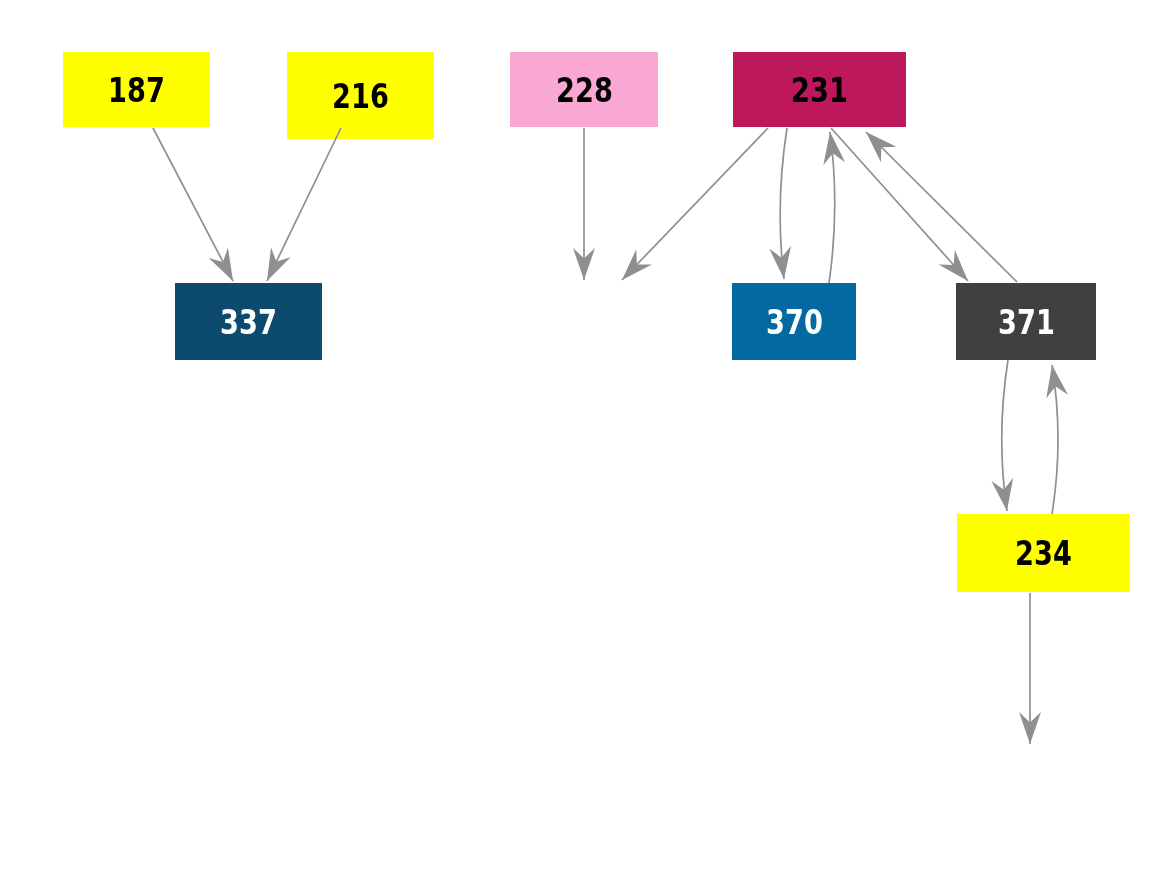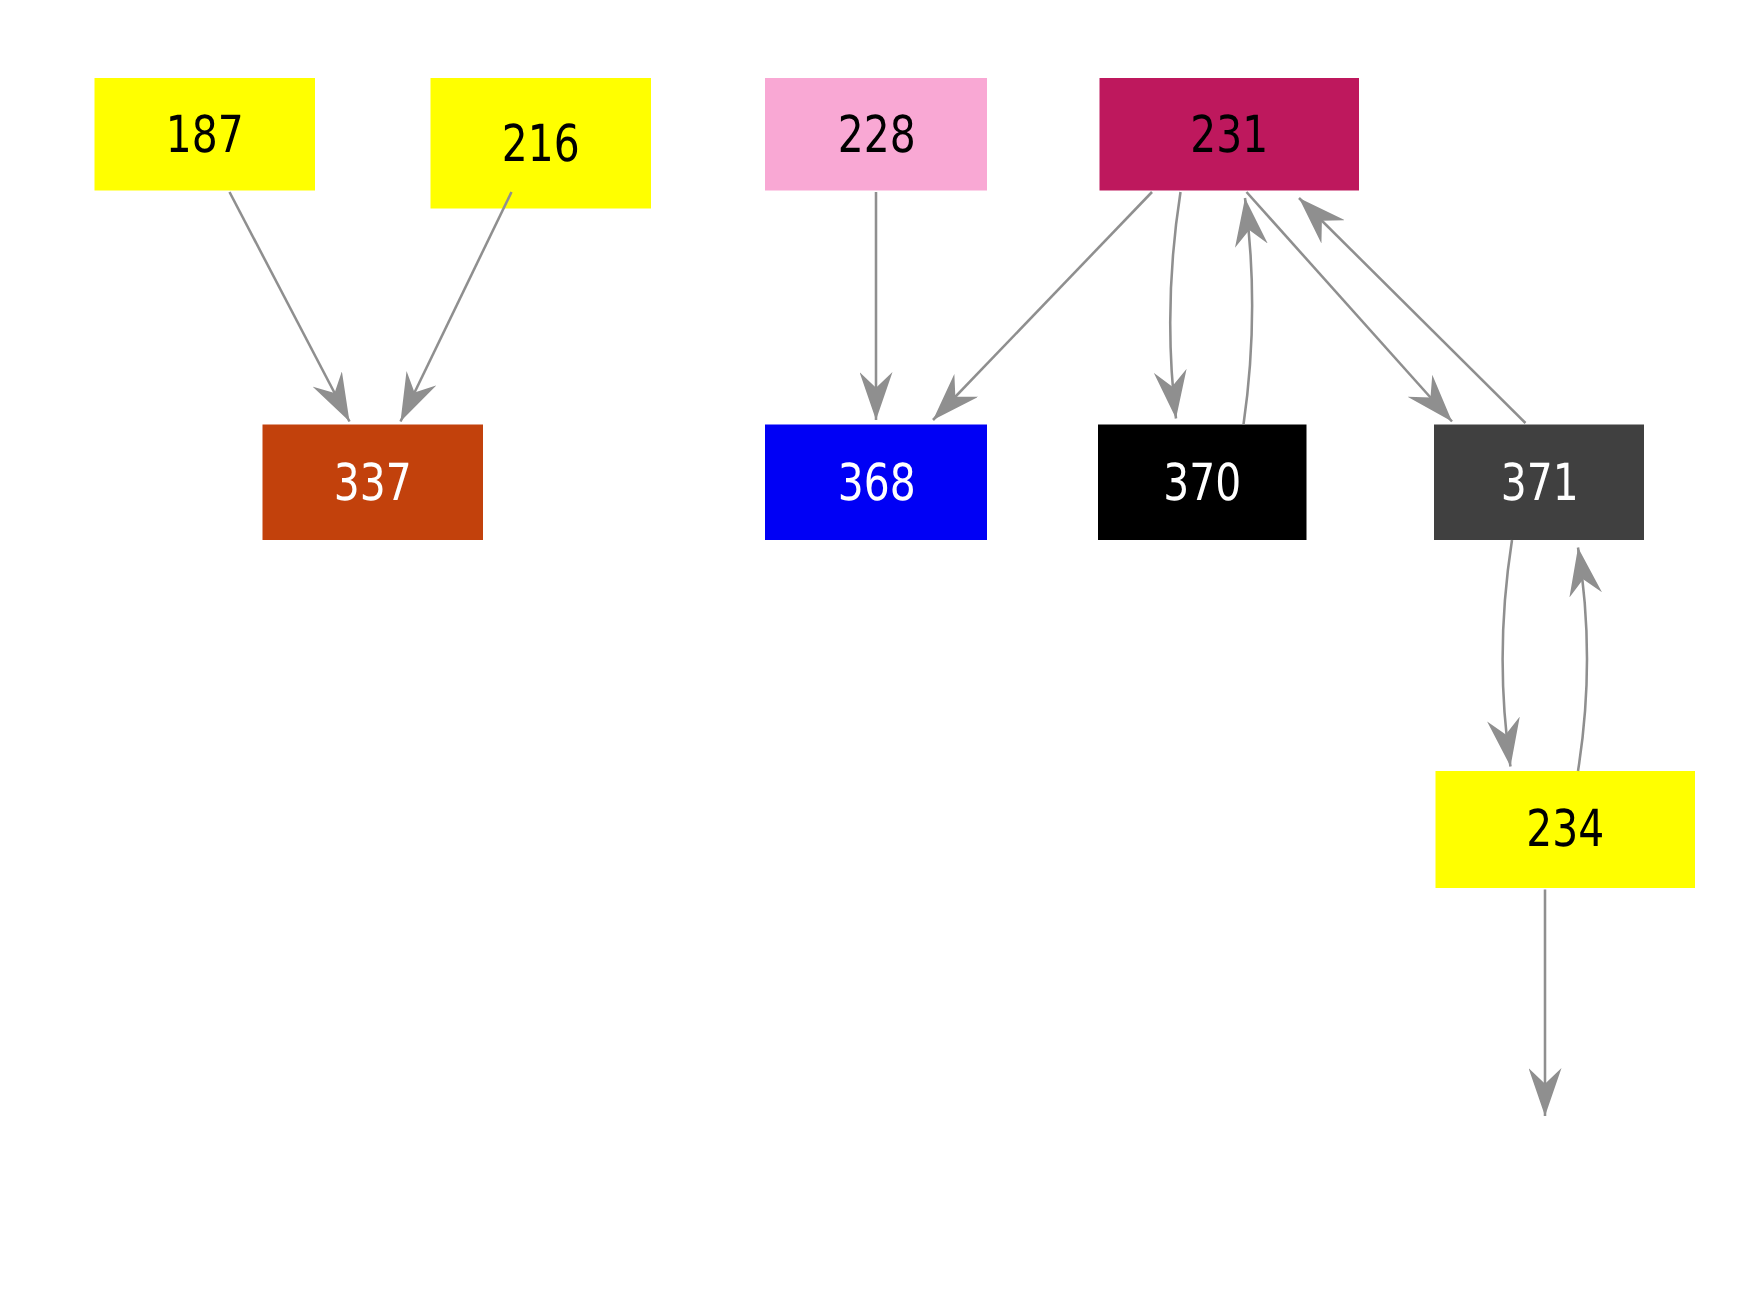--- a/index.html
+++ b/index.html
@@ -21,20 +21,21 @@
     top: 0;
     z-index: 2;
     pointer-events: none;
   }
   .node {
     position: absolute;
     z-index: 1;
     display: flex;
     align-items: center;
     justify-content: center;
+    font-weight: bold;
   }
   .node .label {
     font-size: 34px;
     line-height: 1;
     transform: scale(0.80, 1);
     transform-origin: center center;
     white-space: nowrap;
   }
 </style>
 </head>
@@ -66,27 +67,24 @@
     </div>
     <div class="node" style="left: 287px; top: 52px; width: 147px; height: 87px; background: rgb(255, 255, 0);">
       <span class="label" style="color: rgb(0, 0, 0);">216</span>
     </div>
     <div class="node" style="left: 510px; top: 52px; width: 148px; height: 75px; background: #f9a8d4;">
       <span class="label" style="color: rgb(0, 0, 0);">228</span>
     </div>
     <div class="node" style="left: 733px; top: 52px; width: 173px; height: 75px; background: #be185d;">
       <span class="label" style="color: rgb(0, 0, 0);">231</span>
     </div>
-    <div class="node" style="left: 175px; top: 283px; width: 147px; height: 77px; background: #c2410c; justify-content: center;">
+    <div class="node" style="left: 175px; top: 283px; width: 147px; height: 77px; background: #0c4a6e; justify-content: center;">
       <span class="label" style="color: rgb(255, 255, 255);">337</span>
     </div>
-    <div class="node" style="left: 510px; top: 283px; width: 148px; height: 77px; background: rgb(0, 0, 245);">
-      <span class="label" style="color: rgb(255, 255, 255);">368</span>
-    </div>
-    <div class="node" style="left: 732px; top: 283px; width: 139px; height: 77px; background: #000000;">
+    <div class="node" style="left: 732px; top: 283px; width: 124px; height: 77px; background: #0369a1;">
       <span class="label" style="color: rgb(255, 255, 255);">370</span>
     </div>
     <div class="node" style="left: 956px; top: 283px; width: 140px; height: 77px; background: #404040;">
       <span class="label" style="color: rgb(255, 255, 255);">371</span>
     </div>
     <div class="node" style="left: 957px; top: 514px; width: 173px; height: 78px; background: rgb(255, 255, 0);">
       <span class="label" style="color: rgb(0, 0, 0);">234</span>
     </div>
   </div>
 

